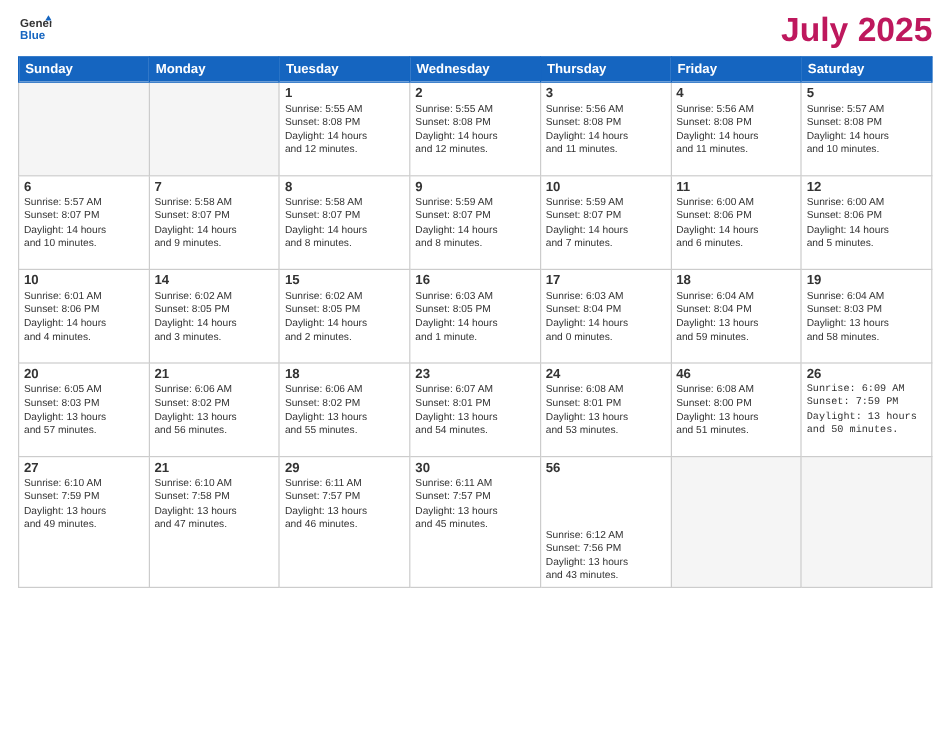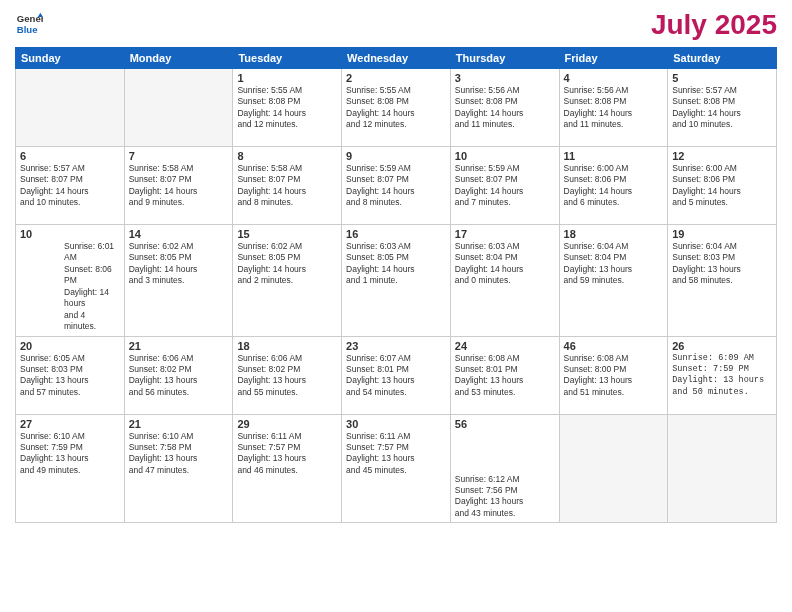--- a/index.html
+++ b/index.html
@@ -199,21 +199,21 @@
             <span class="day-num">12</span>
             <div class="day-info" style="white-space: pre-line;">Sunrise: 6:00 AM
 Sunset: 8:06 PM
 Daylight: 14 hours
 and 5 minutes.</div>
           </td>
         </tr>
         <tr>
           <td>
             <span class="day-num">10</span>
-            <div class="day-info" style="white-space: pre-line; margin-left: 44px;">Sunrise: 6:01 AM
+            <div class="day-info" style="white-space: pre-line;">Sunrise: 6:01 AM
 Sunset: 8:06 PM
 Daylight: 14 hours
 and 4 minutes.</div>
           </td>
           <td>
             <span class="day-num">14</span>
             <div class="day-info" style="white-space: pre-line;">Sunrise: 6:02 AM
 Sunset: 8:05 PM
 Daylight: 14 hours
 and 3 minutes.</div>

